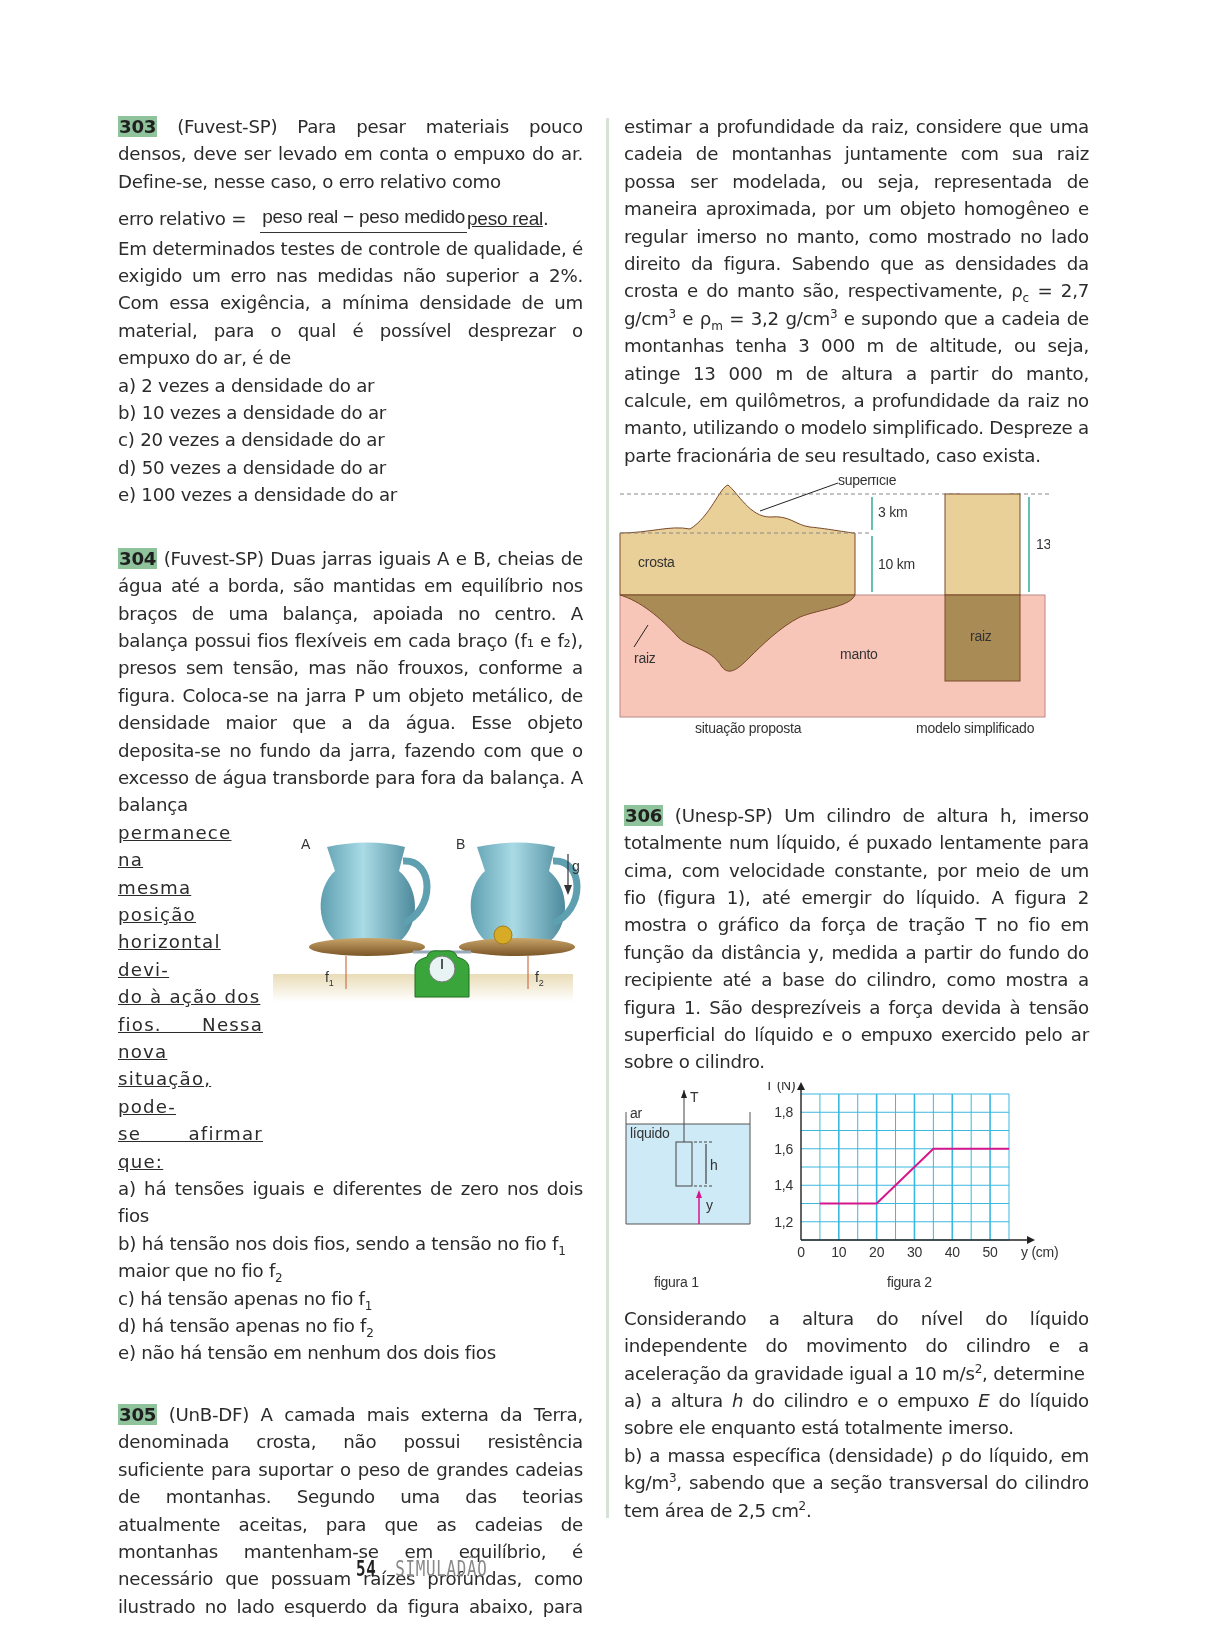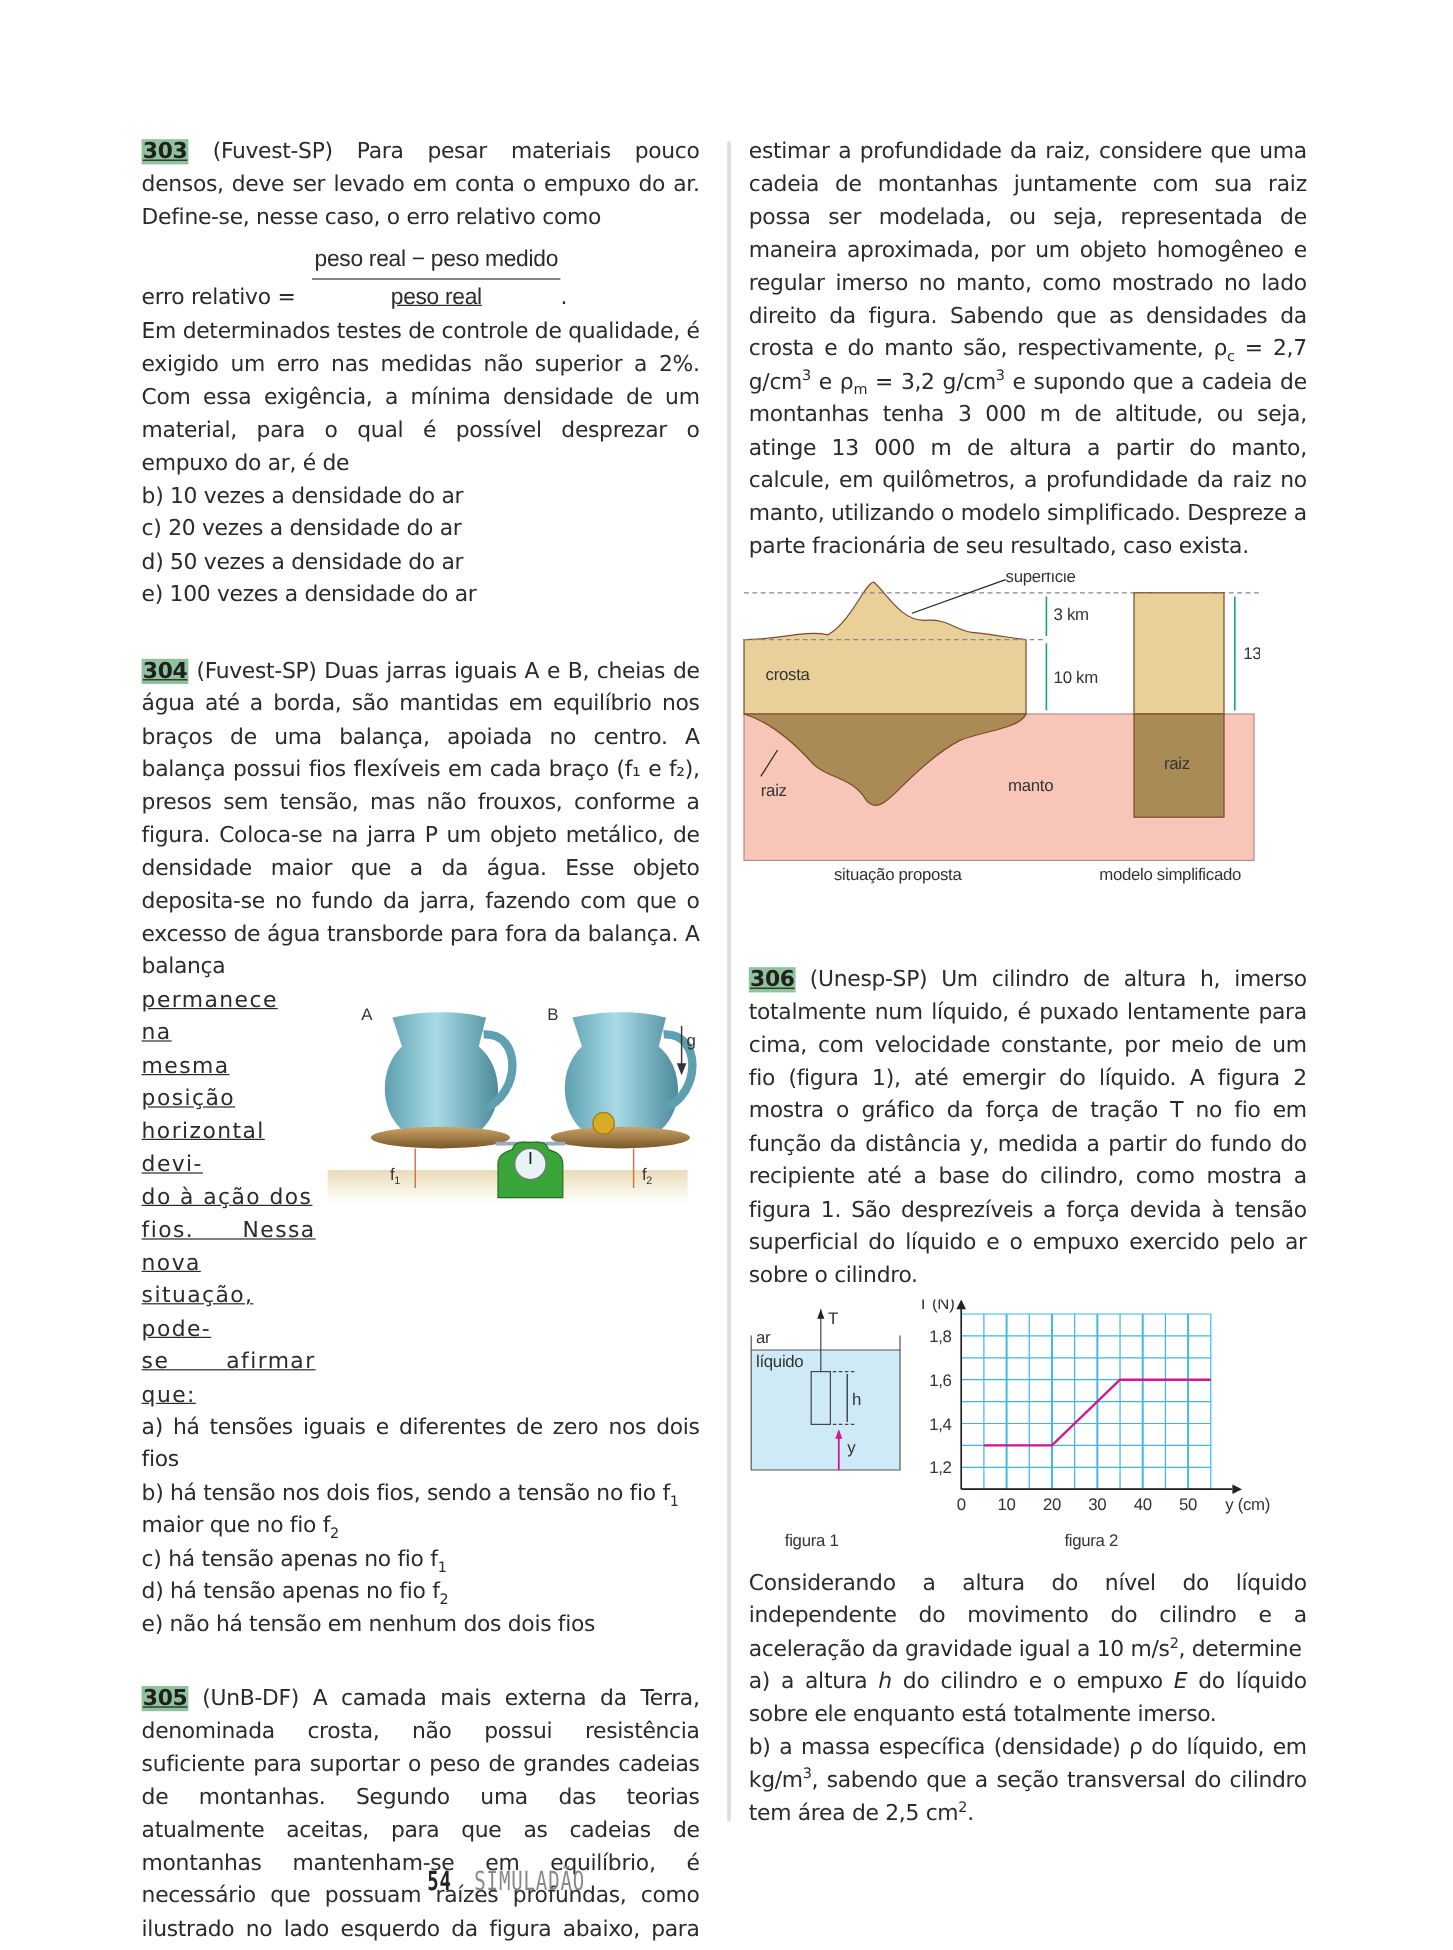--- a/index.html
+++ b/index.html
@@ -3,24 +3,24 @@
 <meta charset="utf-8">
 <style>
   html,body{margin:0;padding:0;background:#fff;}
   body{width:1211px;height:1625px;position:relative;overflow:hidden;
        font-family:"DejaVu Sans","Liberation Sans",sans-serif;color:#2b2b2b;}
   .col{position:absolute;top:113px;width:465px;font-size:18.2px;line-height:27.4px;letter-spacing:-0.25px;}
   .col p{margin:0;text-align:justify;}
   .left{left:118px;}
   .right{left:624px;}
   .divider{position:absolute;left:606px;top:118px;width:3px;height:1400px;background:#d4e2d8;}
-  .qnum{background:#8fc39b;font-weight:bold;color:#1f1f1f;padding:0 1px;text-decoration:underline;}
+  .qnum{background:#8fc39b;font-weight:bold;color:#1f1f1f;padding:0 1px;}
   .opt{margin:6px 0 0 0;}
   .frac-row{display:flex;align-items:flex-end;margin:8px 0 2px 0;}
-  .frac{display:inline-flex;flex-direction:column;align-items:center;margin-left:14px;}
+  .frac{display:inline-flex;flex-direction:row;align-items:center;margin-left:14px;}
   .frac .num{border-bottom:1.5px solid #333;padding:0 2px 1px 2px;font-family:"Liberation Sans",sans-serif;font-size:19px;}
   .frac .den{font-family:"Liberation Sans",sans-serif;font-size:19px;padding-top:1px;text-decoration:underline;}
   .sp{height:28px;}
   sub,sup{font-size:12px;line-height:0;}
   .fig-label{font-family:"Liberation Sans",sans-serif;font-size:14px;fill:#333;}
   .footer{position:absolute;top:1556px;left:356px;font-family:"DejaVu Sans Mono","Liberation Mono",monospace;font-size:22px;letter-spacing:1px;transform:scaleX(0.72);transform-origin:left;}
   .footer .pg{color:#222;font-weight:bold;margin-right:26px;}
   .footer .tt{color:#888;}
   .wrap-fig{display:flex;text-decoration:underline;}
   .wrap-text{width:145px;text-align:justify;}
@@ -35,20 +35,21 @@
   <p><span class="qnum">303</span> <span>(Fuvest-SP)</span><span> Para pesar materiais pouco densos, deve ser levado em conta o empuxo do ar. Define-se, nesse caso, o erro relativo como</span></p>
   <div class="frac-row">
     <span>erro relativo =</span>
     <span class="frac">
       <span class="num">peso real − peso medido</span>
       <span class="den">peso real</span>
     </span>
     <span>.</span>
   </div>
   <p>Em determinados testes de controle de qualidade, é exigido um erro nas medidas não superior a 2%. Com essa exigência, a mínima densidade de um material, para o qual é possível desprezar o empuxo do ar, é de</p>
+  <p class="opt">a) 2 vezes a densidade do ar</p>
   <p class="opt">b) 10 vezes a densidade do ar</p>
   <p class="opt">c) 20 vezes a densidade do ar</p>
   <p class="opt">d) 50 vezes a densidade do ar</p>
   <p class="opt">e) 100 vezes a densidade do ar</p>
 
   <div class="sp" style="height:36px"></div>
 
   <p><span class="qnum">304</span> <span>(Fuvest-SP)</span><span> Duas jarras iguais A e B, cheias de água até a borda, são mantidas em equilíbrio nos braços de uma balança, apoiada no centro. A balança possui fios flexíveis em cada braço (f₁ e f₂), presos sem tensão, mas não frouxos, conforme a figura. Coloca-se na jarra P um objeto metálico, de densidade maior que a da água. Esse objeto deposita-se no fundo da jarra, fazendo com que o excesso de água transborde para fora da balança. A balança</span></p>
   <div class="wrap-fig">
     <div class="wrap-text">

